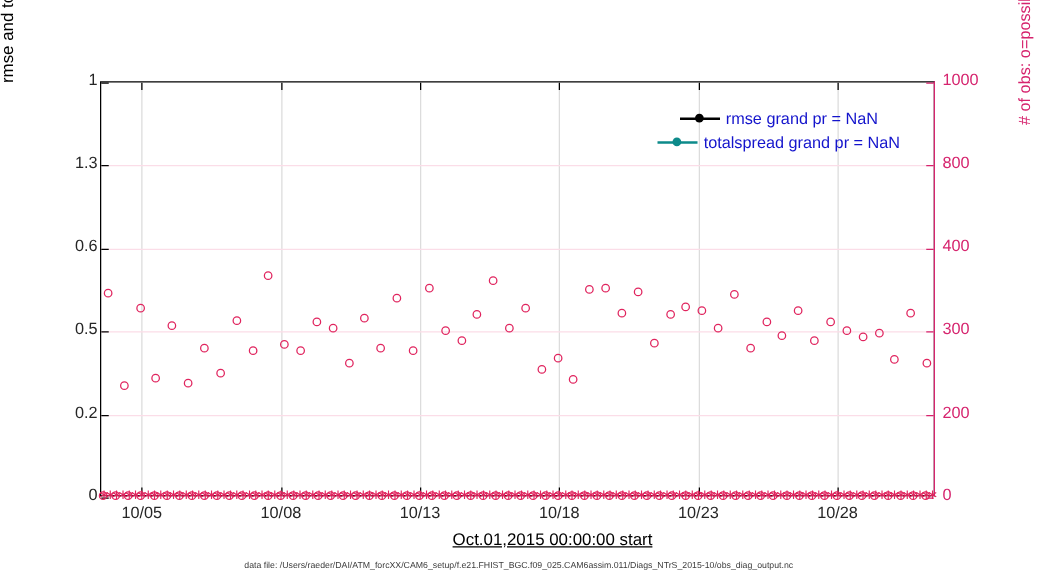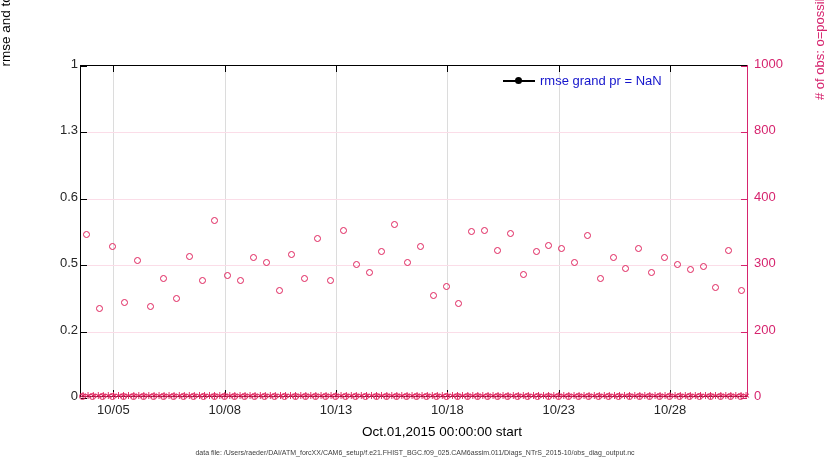--- a/index.html
+++ b/index.html
@@ -82,33 +82,34 @@
     font-size:13px;color:#d6246e;
     transform:rotate(-90deg);
     transform-origin:0 0;
     text-align:left;
     white-space:nowrap;
   }
   .axis-title-x{
     position:absolute;left:0;top:424px;width:830px;
     text-align:center;font-size:13.5px;color:#000;
   }
-  .axis-title-x span{padding-left:54px;}
+  .axis-title-x span{padding-left:54px;text-decoration:underline;}
 
   
   .footer{
     position:absolute;left:0;top:449px;width:830px;
     text-align:center;font-size:7px;color:#3d3d3d;
     letter-spacing:0px;
   }
 
   
   .legend{
-    position:absolute;left:503px;top:72px;
+    position:absolute;left:503px;top:86px;
     width:240px;
+    text-align:center;
   }
   .legend-row{
     position:relative;height:19px;
     white-space:nowrap;
     font-size:13px;color:#1414cc;
   }
   .legend-sample{
     display:inline-block;position:relative;
     width:32px;height:11px;vertical-align:middle;
     margin-right:5px;
@@ -211,20 +212,26 @@
   <div class="axis-title-left">rmse and totalspread</div>
   <div class="axis-title-right"># of obs: o=possible; ∗=assimilated</div>
   <div class="axis-title-x"><span>Oct.01,2015 00:00:00 start</span></div>
 
   <div class="legend">
     <div class="legend-row">
       <span class="legend-sample">
         <span class="lline" style="background:#000000;"></span>
         <span class="lmark" style="background:#000000;"></span>
       </span><span class="legend-text">rmse grand pr = NaN</span>
+    </div>
+    <div class="legend-row">
+      <span class="legend-sample">
+        <span class="lline" style="background:#0d8a8a;"></span>
+        <span class="lmark" style="background:#0d8a8a;"></span>
+      </span><span class="legend-text">totalspread grand pr = NaN</span>
     </div>
   </div>
 
   <div id="dataLayer">
       <div class="marker-o" style="left: 82.9231px; top: 230.82px;"></div>
       <div class="marker-o" style="left: 95.7692px; top: 304.524px;"></div>
       <div class="marker-o" style="left: 108.615px; top: 243.436px;"></div>
       <div class="marker-o" style="left: 121.462px; top: 299.212px;"></div>
       <div class="marker-o" style="left: 134.308px; top: 256.716px;"></div>
       <div class="marker-o" style="left: 147.154px; top: 303.196px;"></div>

